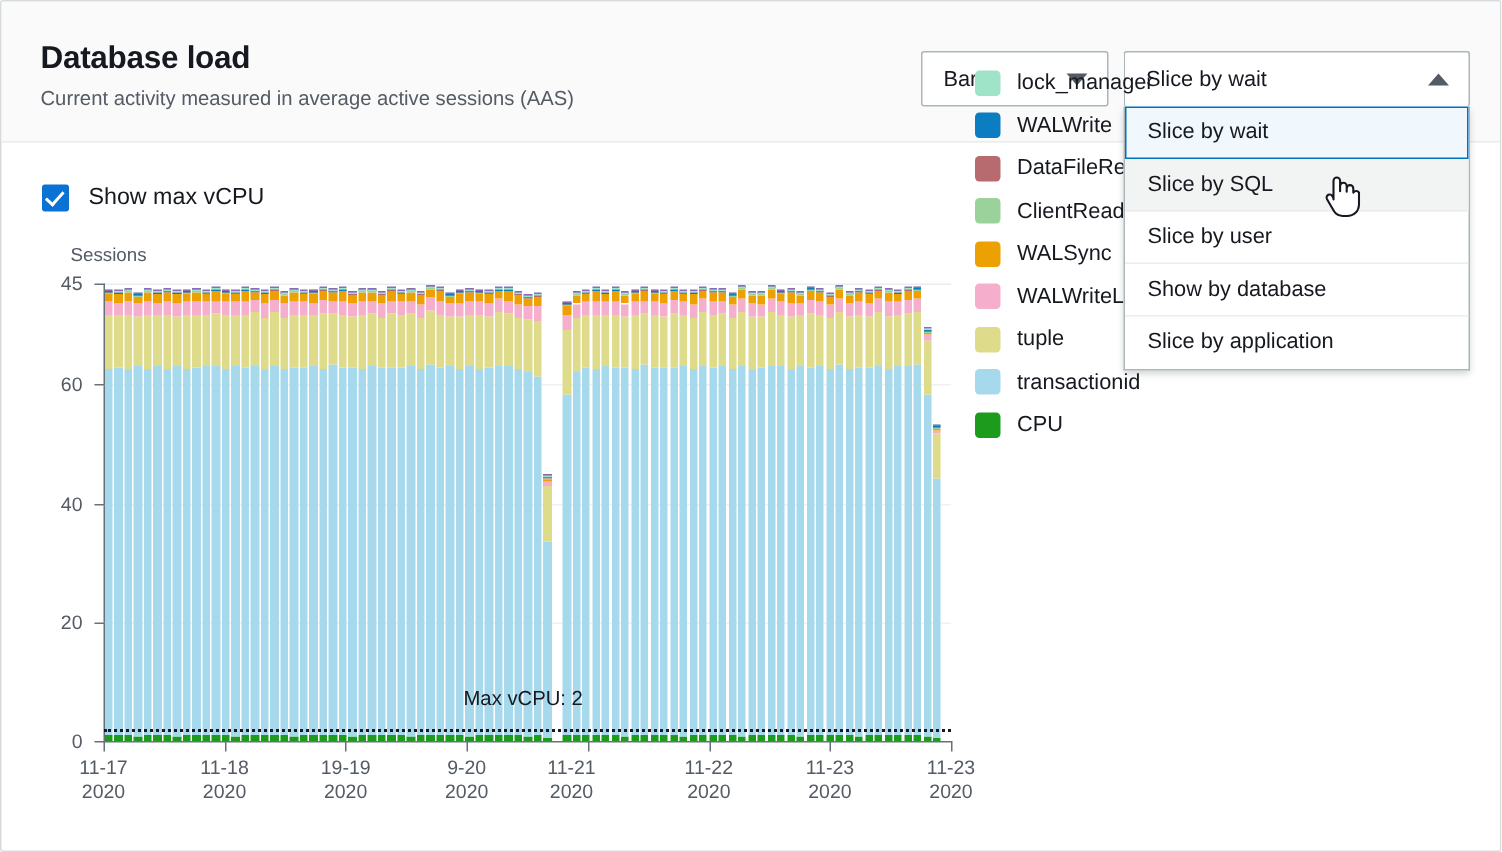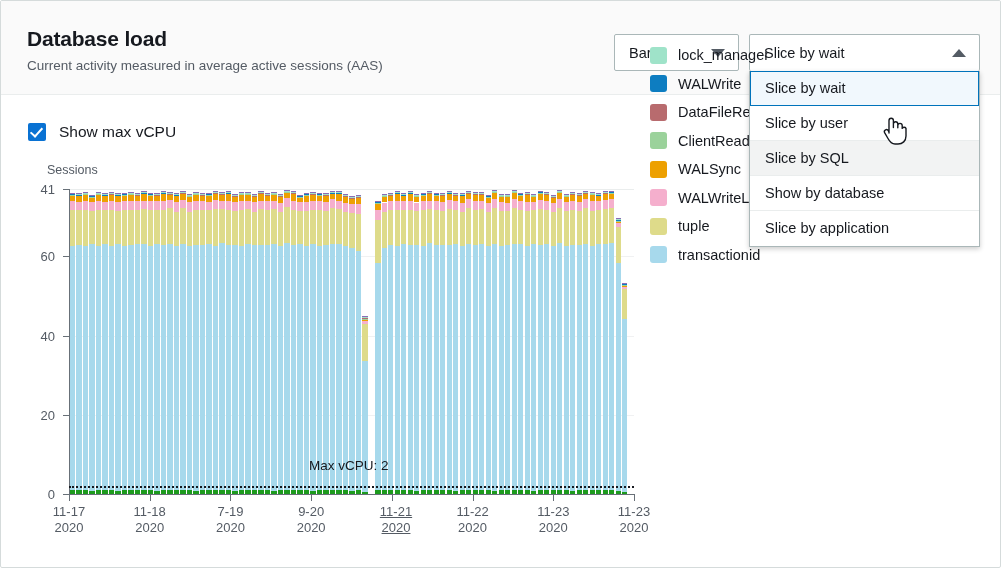--- a/index.html
+++ b/index.html
@@ -101,22 +101,22 @@
     <span class="caret down"></span>
   </div>
 
   <div class="sel-btn" id="slice-select">
     <span class="lbl">Slice by wait</span>
     <span class="caret up"></span>
   </div>
 
   <div id="slice-dropdown">
       <div class="opt selected">Slice by wait</div>
+      <div class="opt hovered">Slice by SQL</div>
       <div class="opt">Slice by user</div>
-      <div class="opt hovered">Slice by SQL</div>
       <div class="opt">Show by database</div>
       <div class="opt">Slice by application</div>
     </div>
 
   <svg id="cursor" viewBox="0 0 26 30">
     <path d="M8,18 L8,5.5 A2.2,2.2 0 0 1 12.4,5.5 L12.4,12.5 L12.4,9 A2.2,2.2 0 0 1 16.8,9 L16.8,12.8 L16.8,10.6 A2.2,2.2 0 0 1 21.2,10.6 L21.2,13.4 A2.2,2.2 0 0 1 25,13.4 L25,21 C25,26 21.5,29 17,29 L14,29 C10,29 8.6,26.5 7,23.5 L3.6,17.6 A2,2 0 0 1 7.3,15.8 L8,17.2 Z" fill="#ffffff" stroke="#16191f" stroke-width="1.4" stroke-linejoin="round"></path>
   </svg>
 
   <div id="checkbox-row">
     <div id="vcpu-checkbox"></div>
@@ -1157,32 +1157,32 @@
       </div>
     <div id="axes-decor">
         <div class="ytick-label" style="top: 343px; left: 18px;">0</div>
         <div class="ytick-mark" style="top: 343px; left: 62px;"></div>
         <div class="ytick-label" style="top: 263.779px; left: 18px;">20</div>
         <div class="ytick-mark" style="top: 263.779px; left: 62px;"></div>
         <div class="ytick-label" style="top: 184.558px; left: 18px;">40</div>
         <div class="ytick-mark" style="top: 184.558px; left: 62px;"></div>
         <div class="ytick-label" style="top: 105.338px; left: 18px;">60</div>
         <div class="ytick-mark" style="top: 105.338px; left: 62px;"></div>
-        <div class="ytick-label" style="top: 38px; left: 18px;">41</div>
+        <div class="ytick-label" style="top: 38px; left: 18px;">45</div>
         <div class="ytick-mark" style="top: 38px; left: 62px;"></div>
         <div class="xtick-mark" style="left: 68px;"></div>
         <div class="xtick-label" style="left: 68px;"><span>11-17</span><br><span>2020</span></div>
         <div class="xtick-mark" style="left: 148.714px;"></div>
         <div class="xtick-label" style="left: 148.714px;"><span>11-18</span><br><span>2020</span></div>
         <div class="xtick-mark" style="left: 229.429px;"></div>
-        <div class="xtick-label" style="left: 229.429px;"><span>7-19</span><br><span>2020</span></div>
+        <div class="xtick-label" style="left: 229.429px;"><span>19-19</span><br><span>2020</span></div>
         <div class="xtick-mark" style="left: 310.143px;"></div>
         <div class="xtick-label" style="left: 310.143px;"><span>9-20</span><br><span>2020</span></div>
         <div class="xtick-mark" style="left: 390.857px;"></div>
-        <div class="xtick-label" style="left: 395px; text-decoration: underline;"><span>11-21</span><br><span>2020</span></div>
+        <div class="xtick-label" style="left: 380px;"><span>11-21</span><br><span>2020</span></div>
         <div class="xtick-mark" style="left: 471.571px;"></div>
         <div class="xtick-label" style="left: 471.571px;"><span>11-22</span><br><span>2020</span></div>
         <div class="xtick-mark" style="left: 552.286px;"></div>
         <div class="xtick-label" style="left: 552.286px;"><span>11-23</span><br><span>2020</span></div>
         <div class="xtick-mark" style="left: 633px;"></div>
         <div class="xtick-label" style="left: 633px;"><span>11-23</span><br><span>2020</span></div>
       </div>
   </div>
 
   <div id="legend">
@@ -1211,15 +1211,19 @@
         <span class="legend-label">WALWriteLock</span>
       </div>
       <div class="legend-item">
         <div class="swatch" style="background: rgb(222, 219, 138);"></div>
         <span class="legend-label">tuple</span>
       </div>
       <div class="legend-item">
         <div class="swatch" style="background: rgb(167, 217, 236);"></div>
         <span class="legend-label">transactionid</span>
       </div>
+      <div class="legend-item">
+        <div class="swatch" style="background: rgb(29, 155, 29);"></div>
+        <span class="legend-label">CPU</span>
+      </div>
     </div>
 
 </div>
 
 </body></html>

